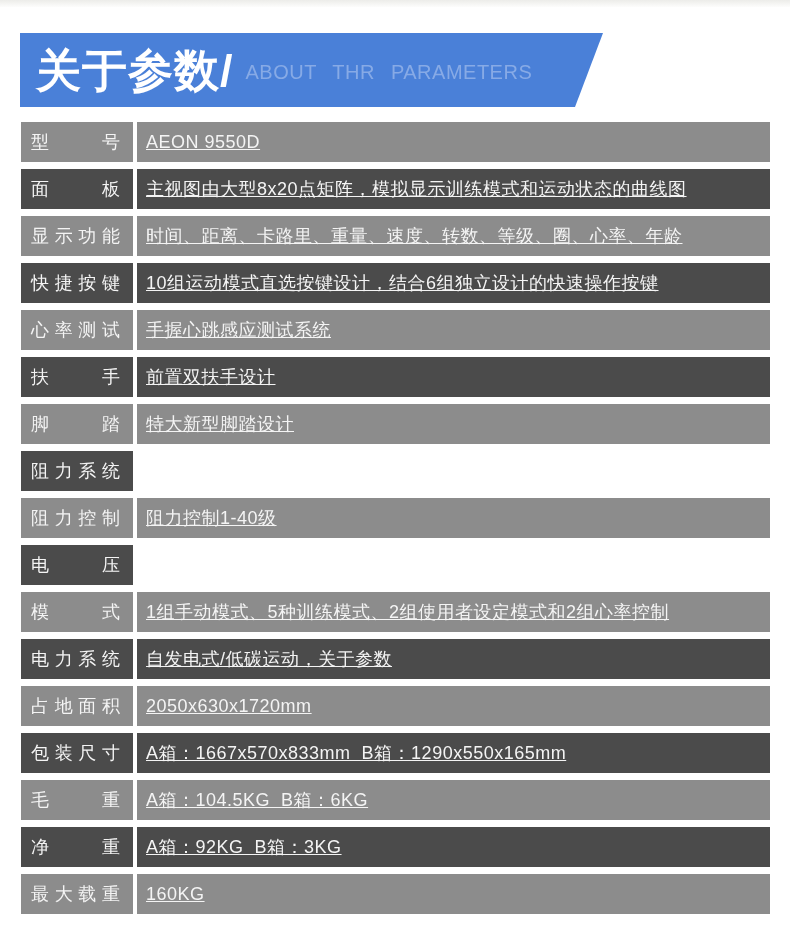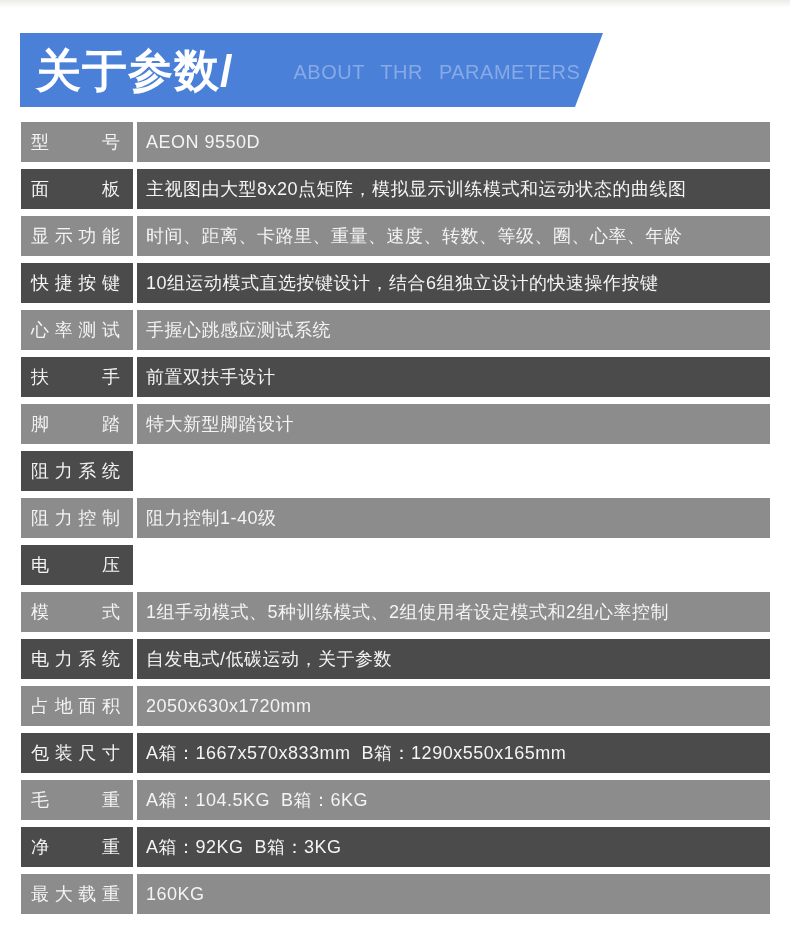--- a/index.html
+++ b/index.html
@@ -19,21 +19,20 @@
     background: linear-gradient(to bottom, #ecece9, #fdfdfc);
   }
   .banner {
     position: absolute;
     left: 20px; top: 33px;
     width: 583px; height: 74px;
     background: var(--banner-color, #4a80d8);
     clip-path: polygon(0 0, 100% 0, calc(100% - 28px) 100%, 0 100%);
     display: flex;
     align-items: center;
-    gap: 48px;
   }
   .banner-title {
     color: #ffffff;
     font-size: 45px;
     font-weight: bold;
     margin-left: 16px;
     letter-spacing: 1px;
     white-space: nowrap;
     line-height: 1;
   }
@@ -81,20 +80,21 @@
     flex: 0 0 4px;
   }
   .value-cell {
     flex: 1;
     box-sizing: border-box;
     padding-left: 9px;
     padding-right: 8px;
     letter-spacing: 0.5px;
     white-space: pre;
     overflow: hidden;
+    text-decoration: underline;
   }
 </style>
 </head>
 <body>
 
 <div id="page-root">
   <div class="top-fade"></div>
 
   <div class="banner">
     <div class="banner-title">关于参数/</div>

